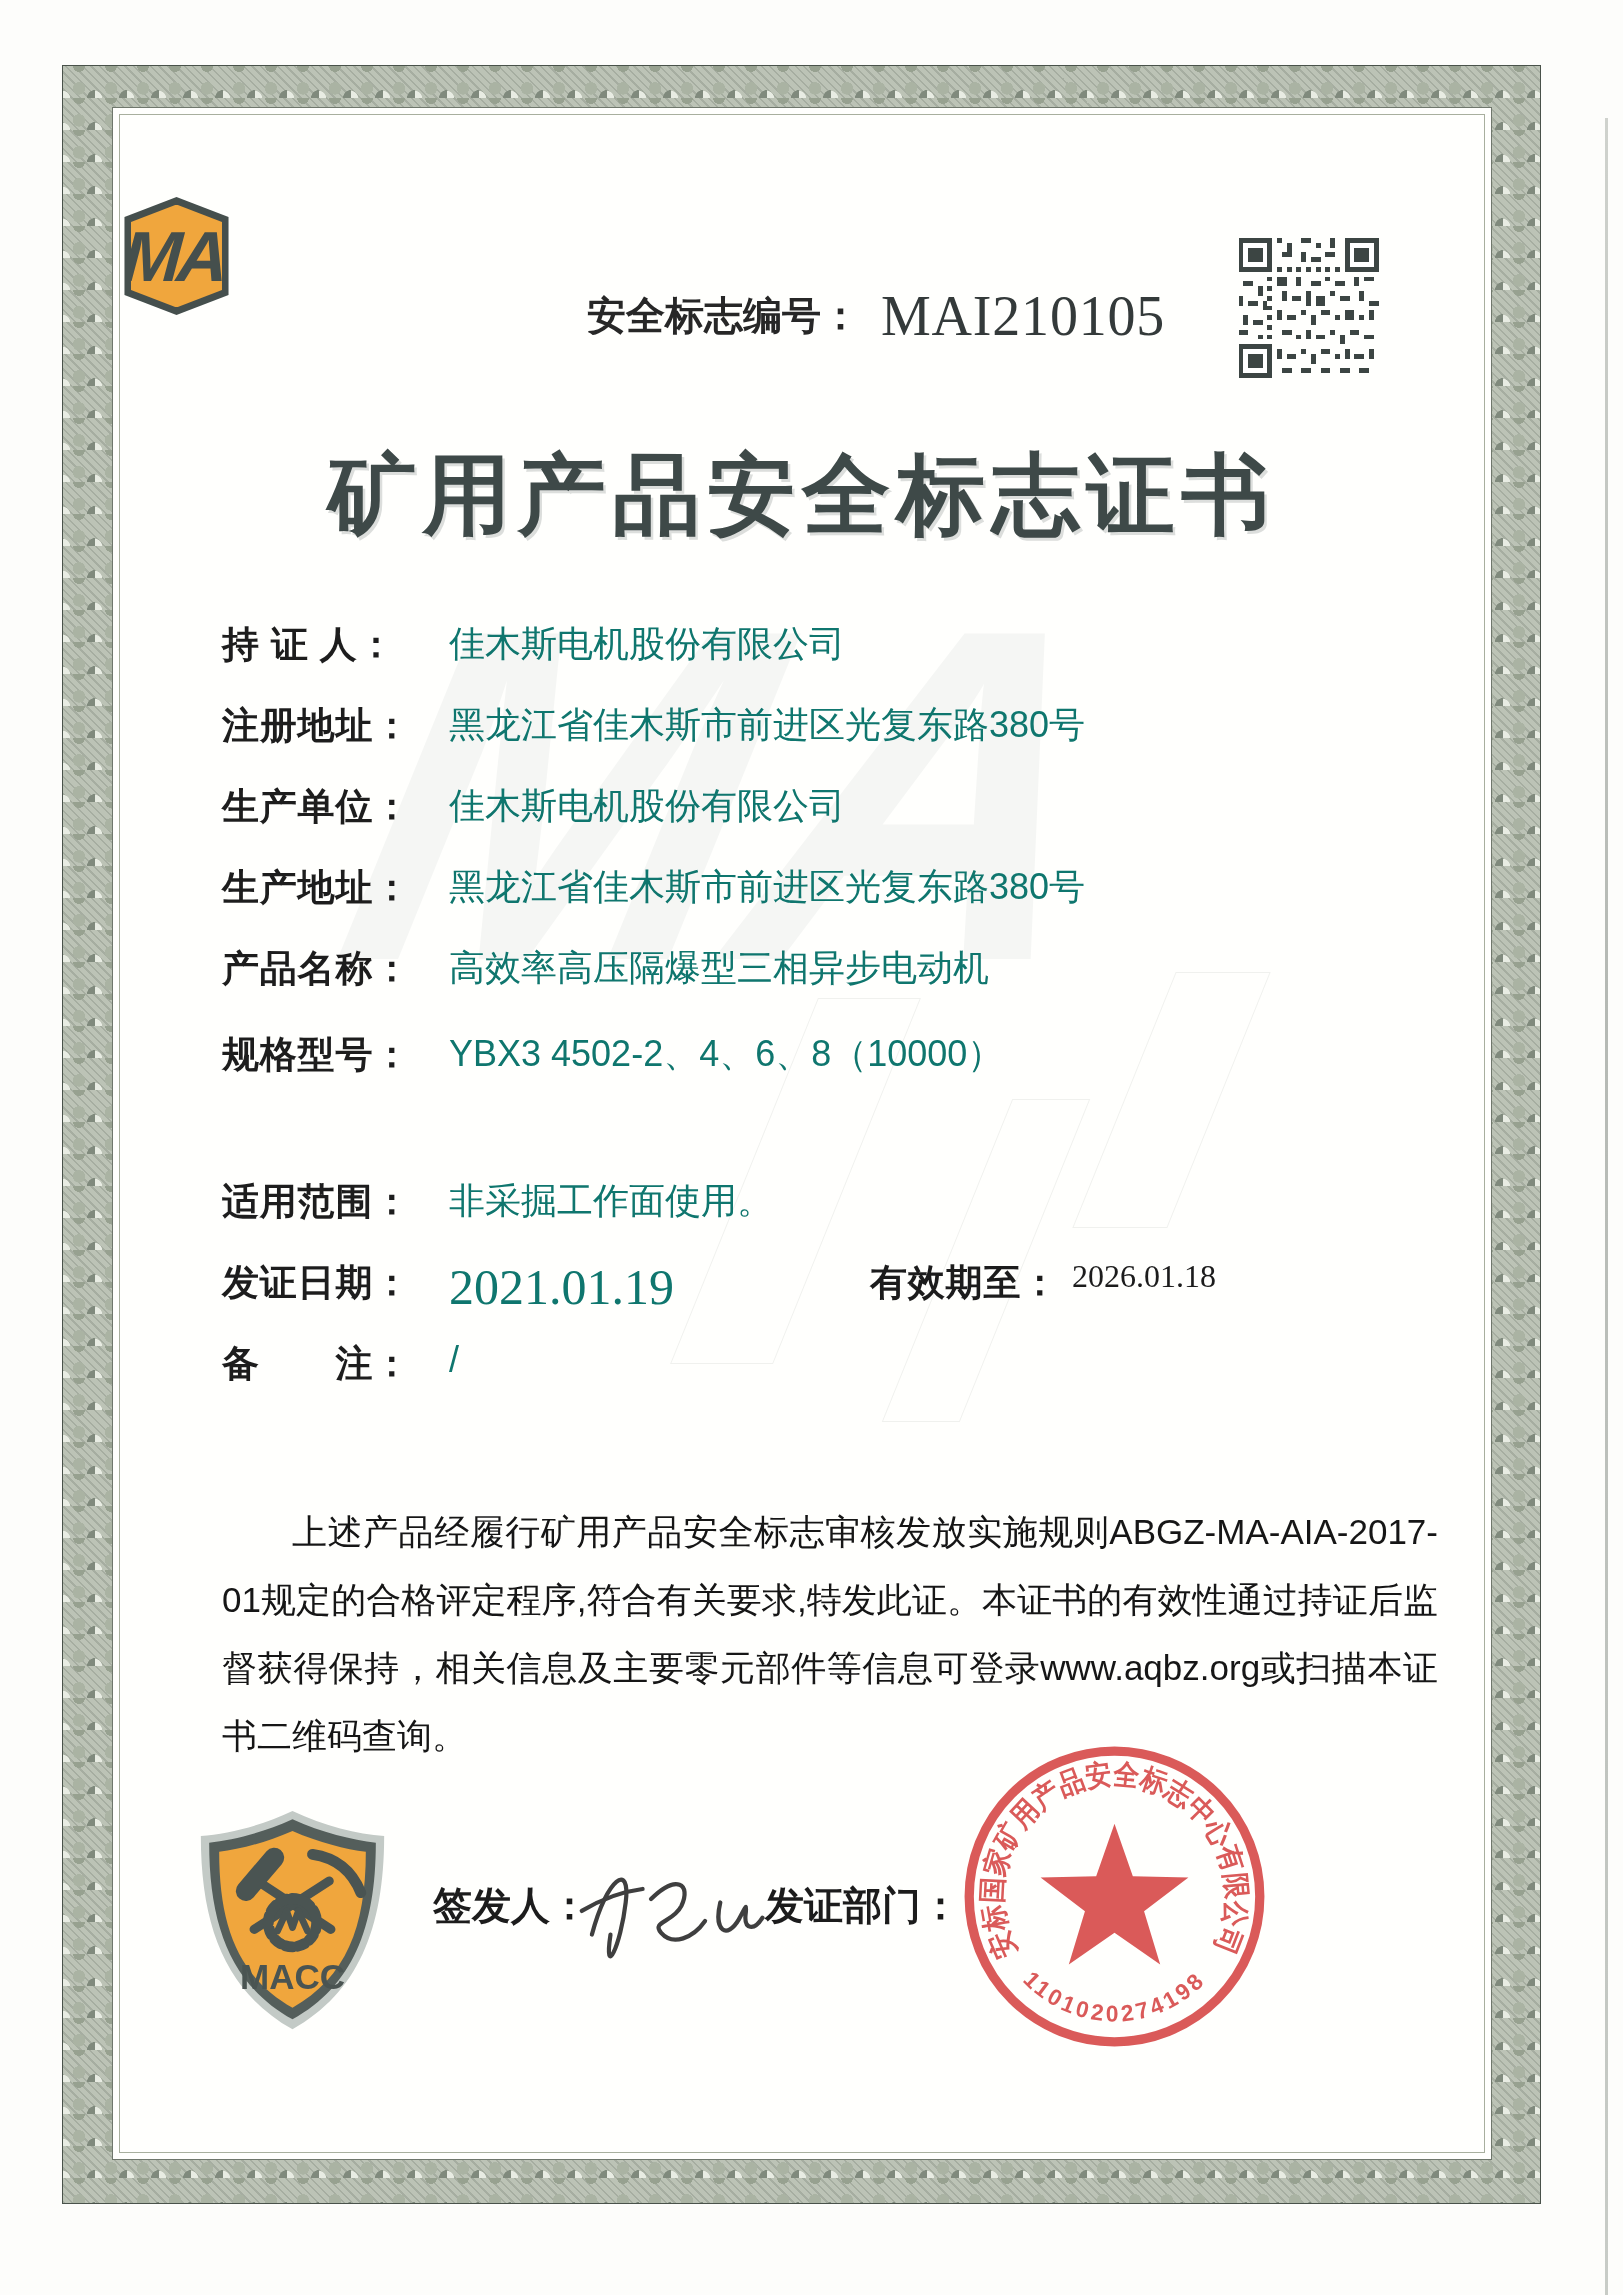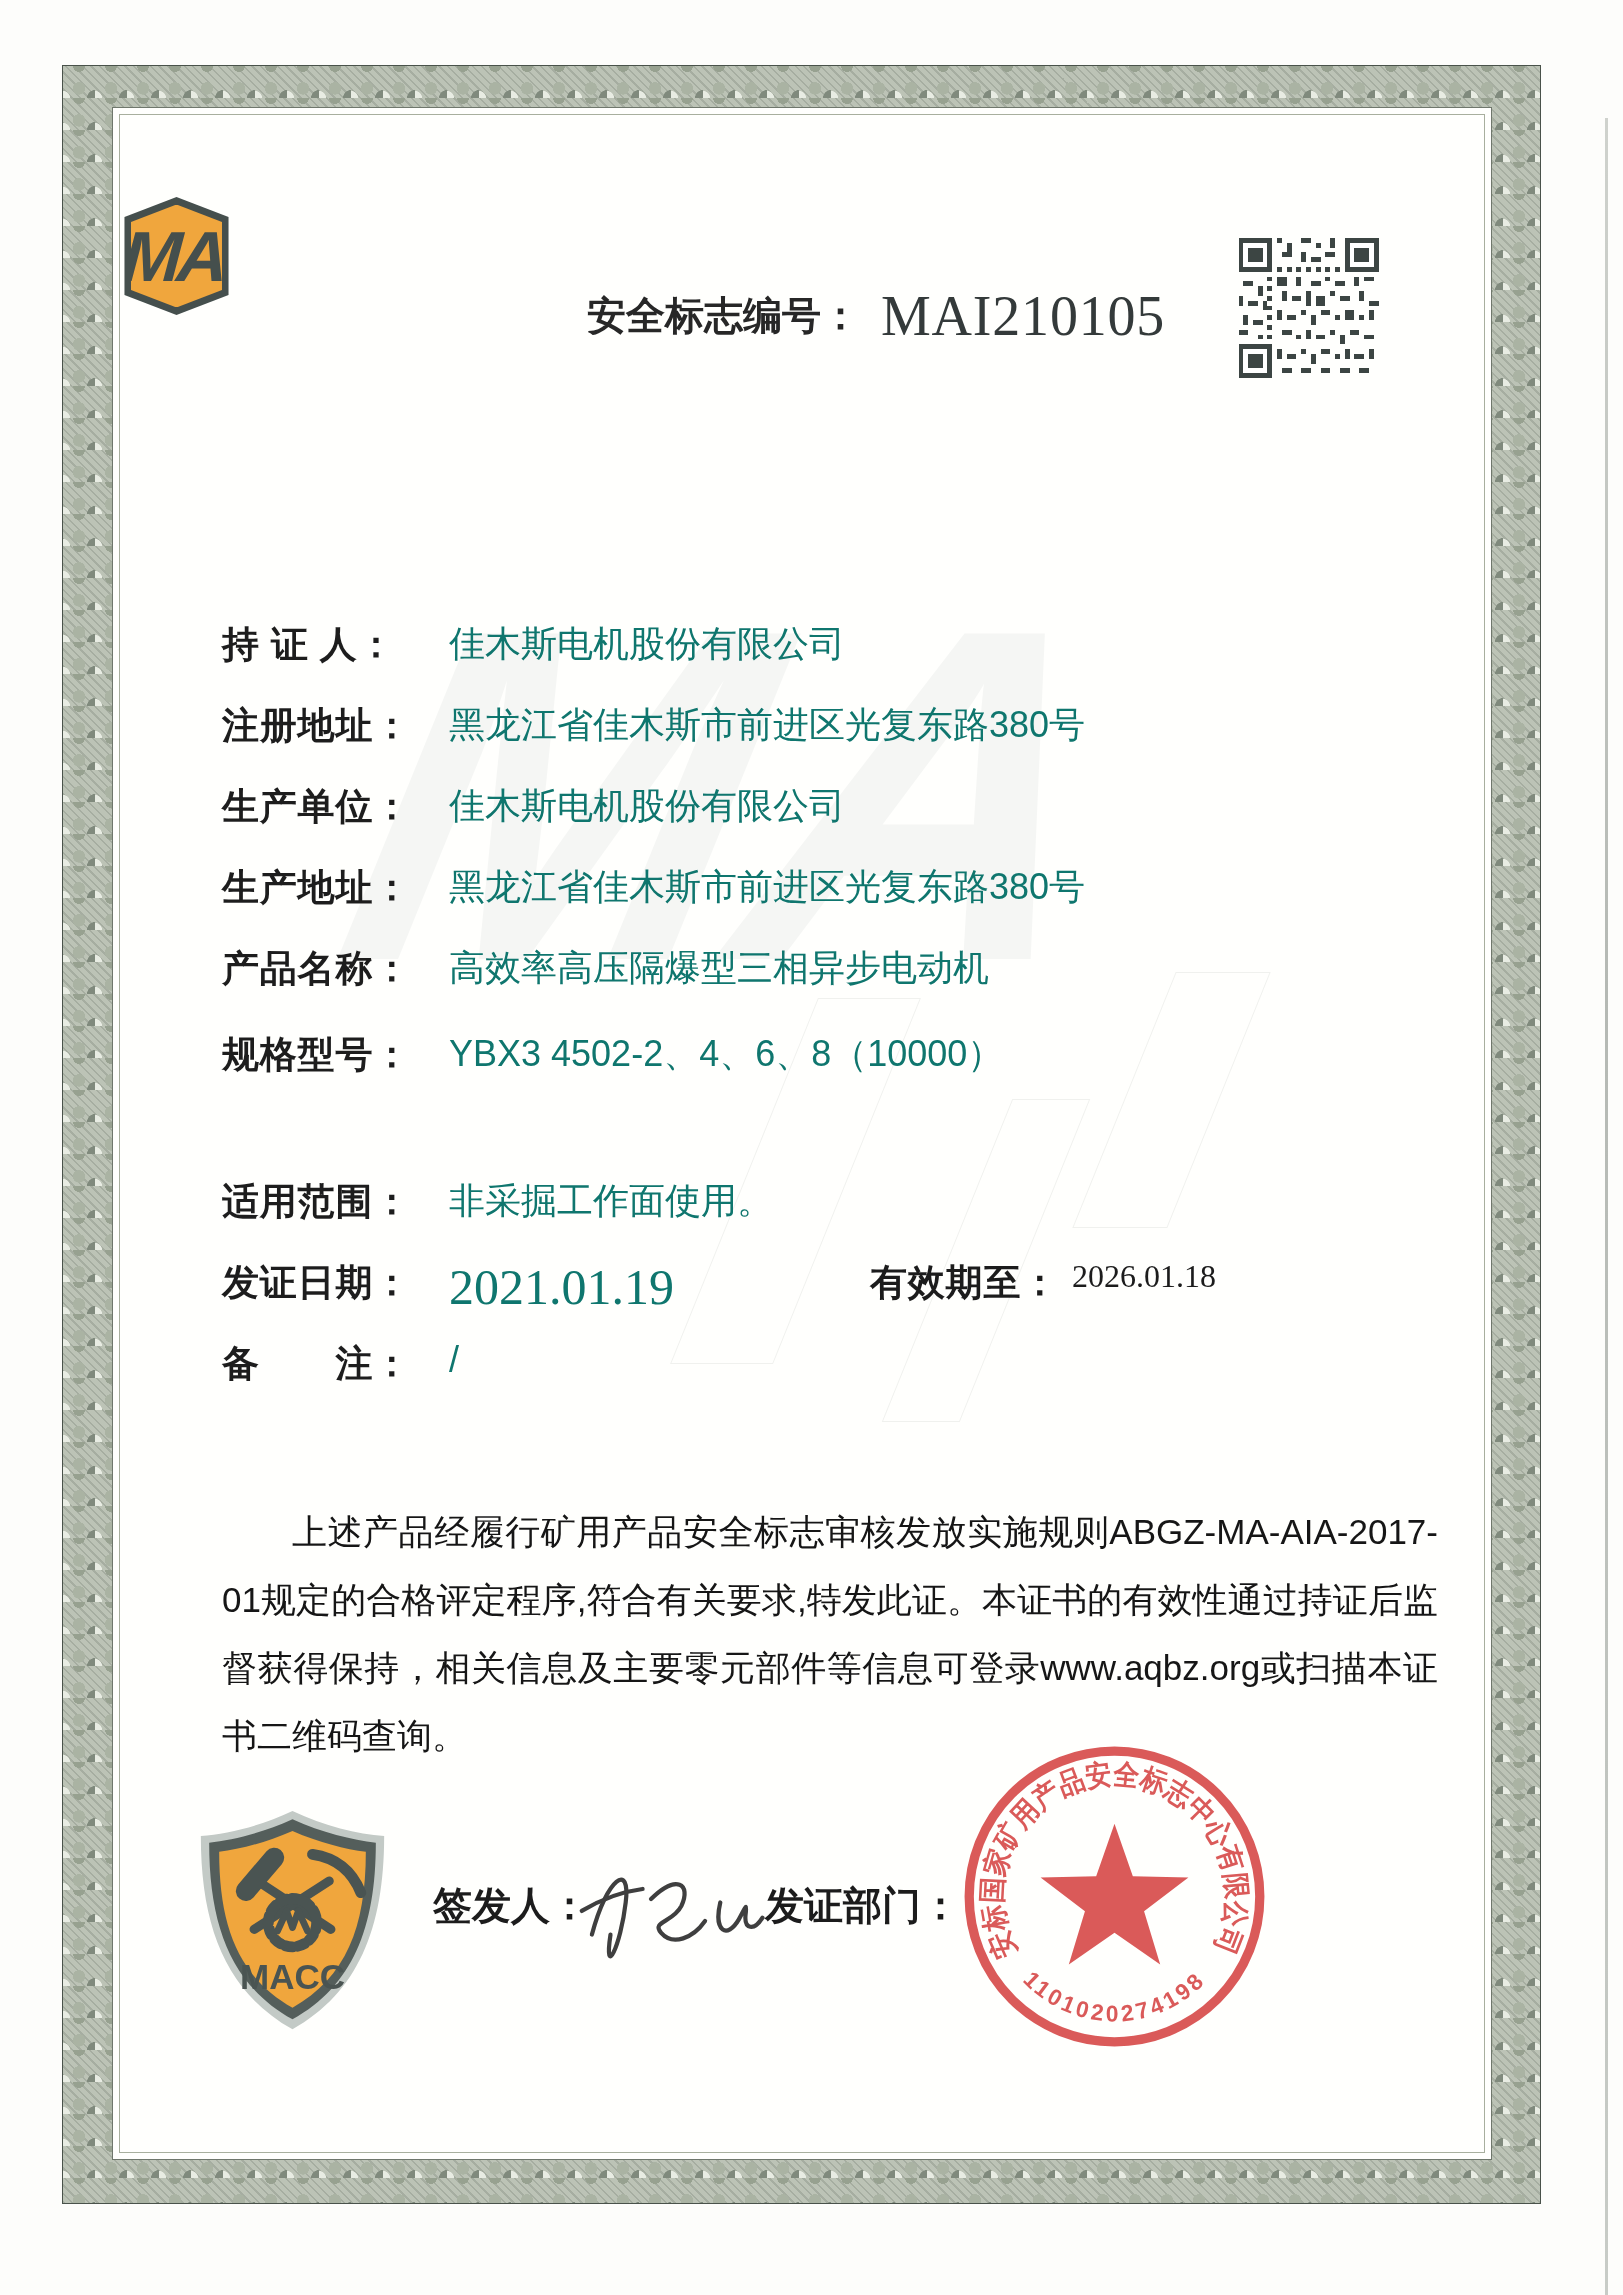--- a/index.html
+++ b/index.html
@@ -176,20 +176,21 @@
         <rect x="24" y="24" width="2" height="1"></rect>
         <rect x="27" y="23" width="1" height="2"></rect>
       <rect x="9" y="27" width="2" height="1"></rect>
         <rect x="13" y="27" width="2" height="1"></rect>
         <rect x="17" y="27" width="2" height="1"></rect>
         <rect x="21" y="27" width="2" height="1"></rect>
         <rect x="25" y="27" width="2" height="1"></rect>
     </g>
   </svg>
 
+  <h1 class="title">矿用产品安全标志证书</h1>
 
   <div class="row r1">
     <span class="flabel">持 证 人：</span>
     <span class="fvalue">佳木斯电机股份有限公司</span>
   </div>
   <div class="row r2">
     <span class="flabel">注册地址：</span>
     <span class="fvalue">黑龙江省佳木斯市前进区光复东路380号</span>
   </div>
   <div class="row r3">

